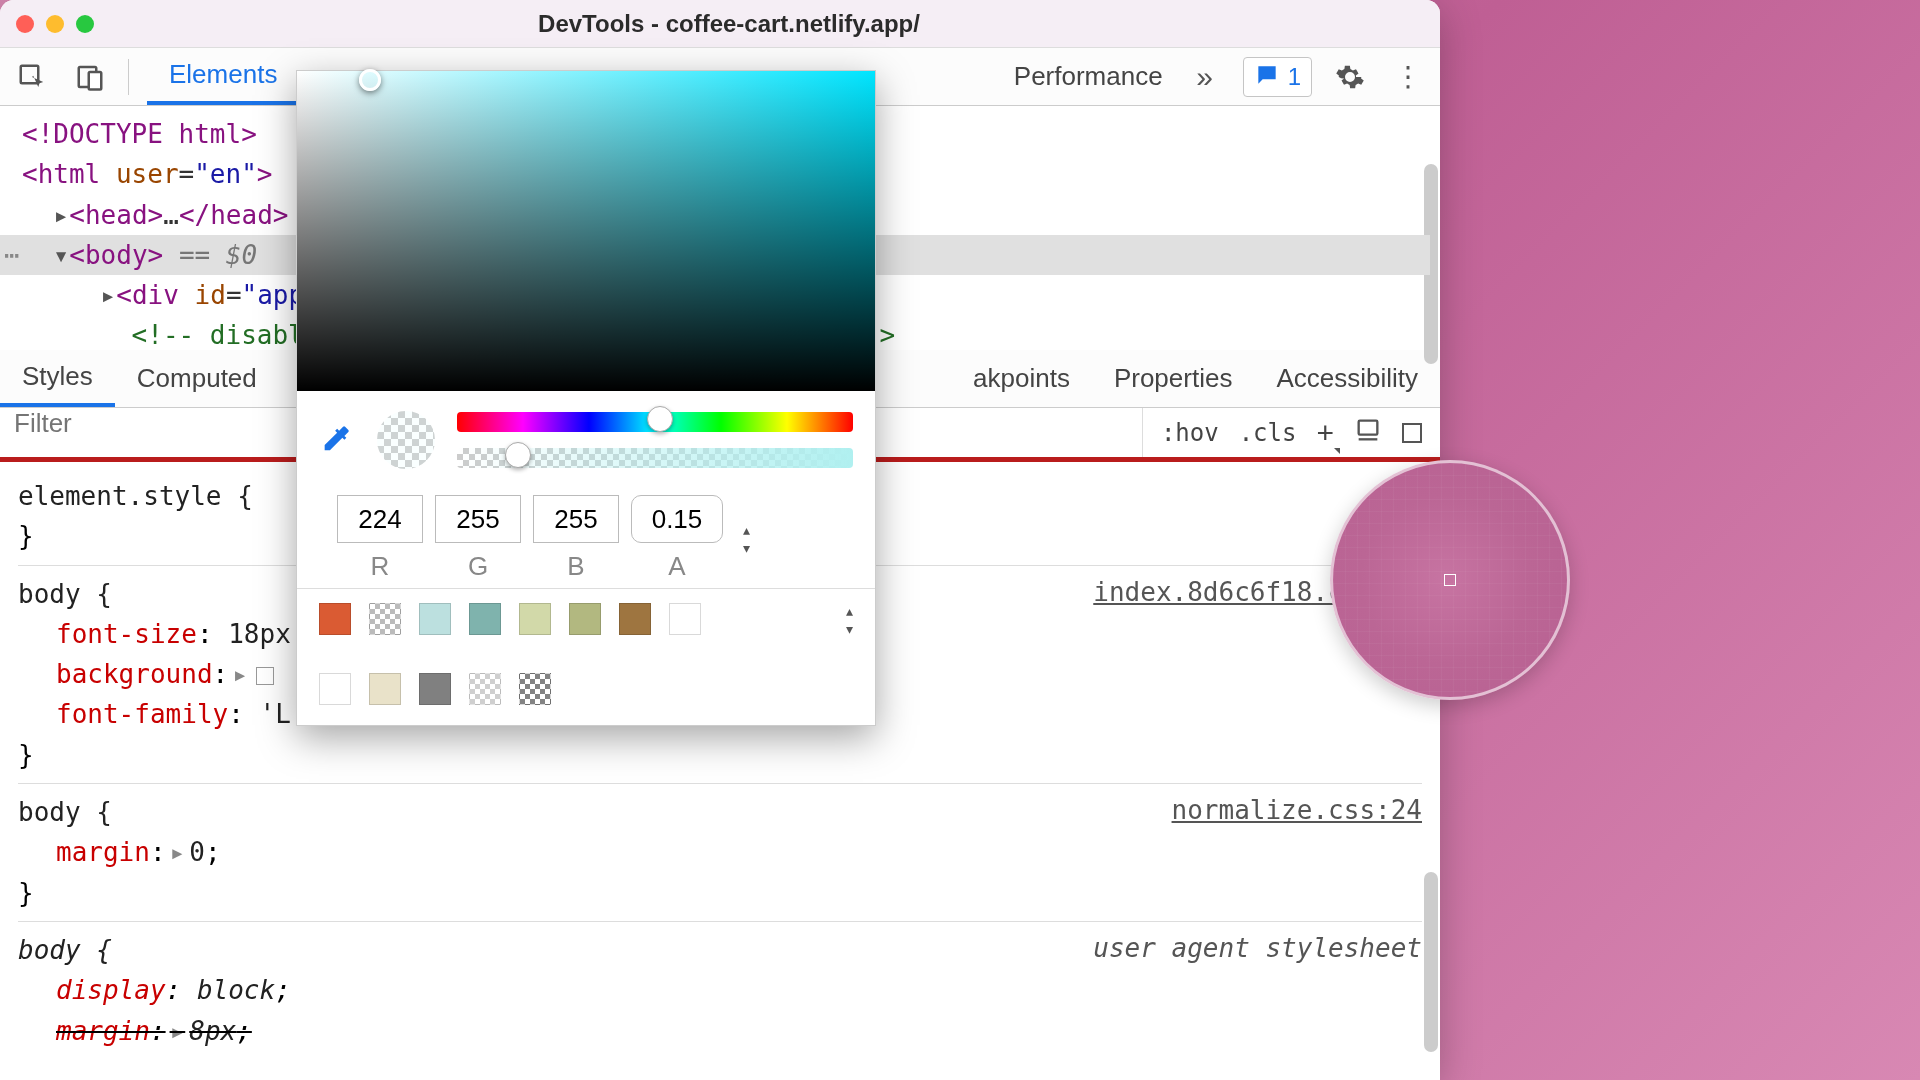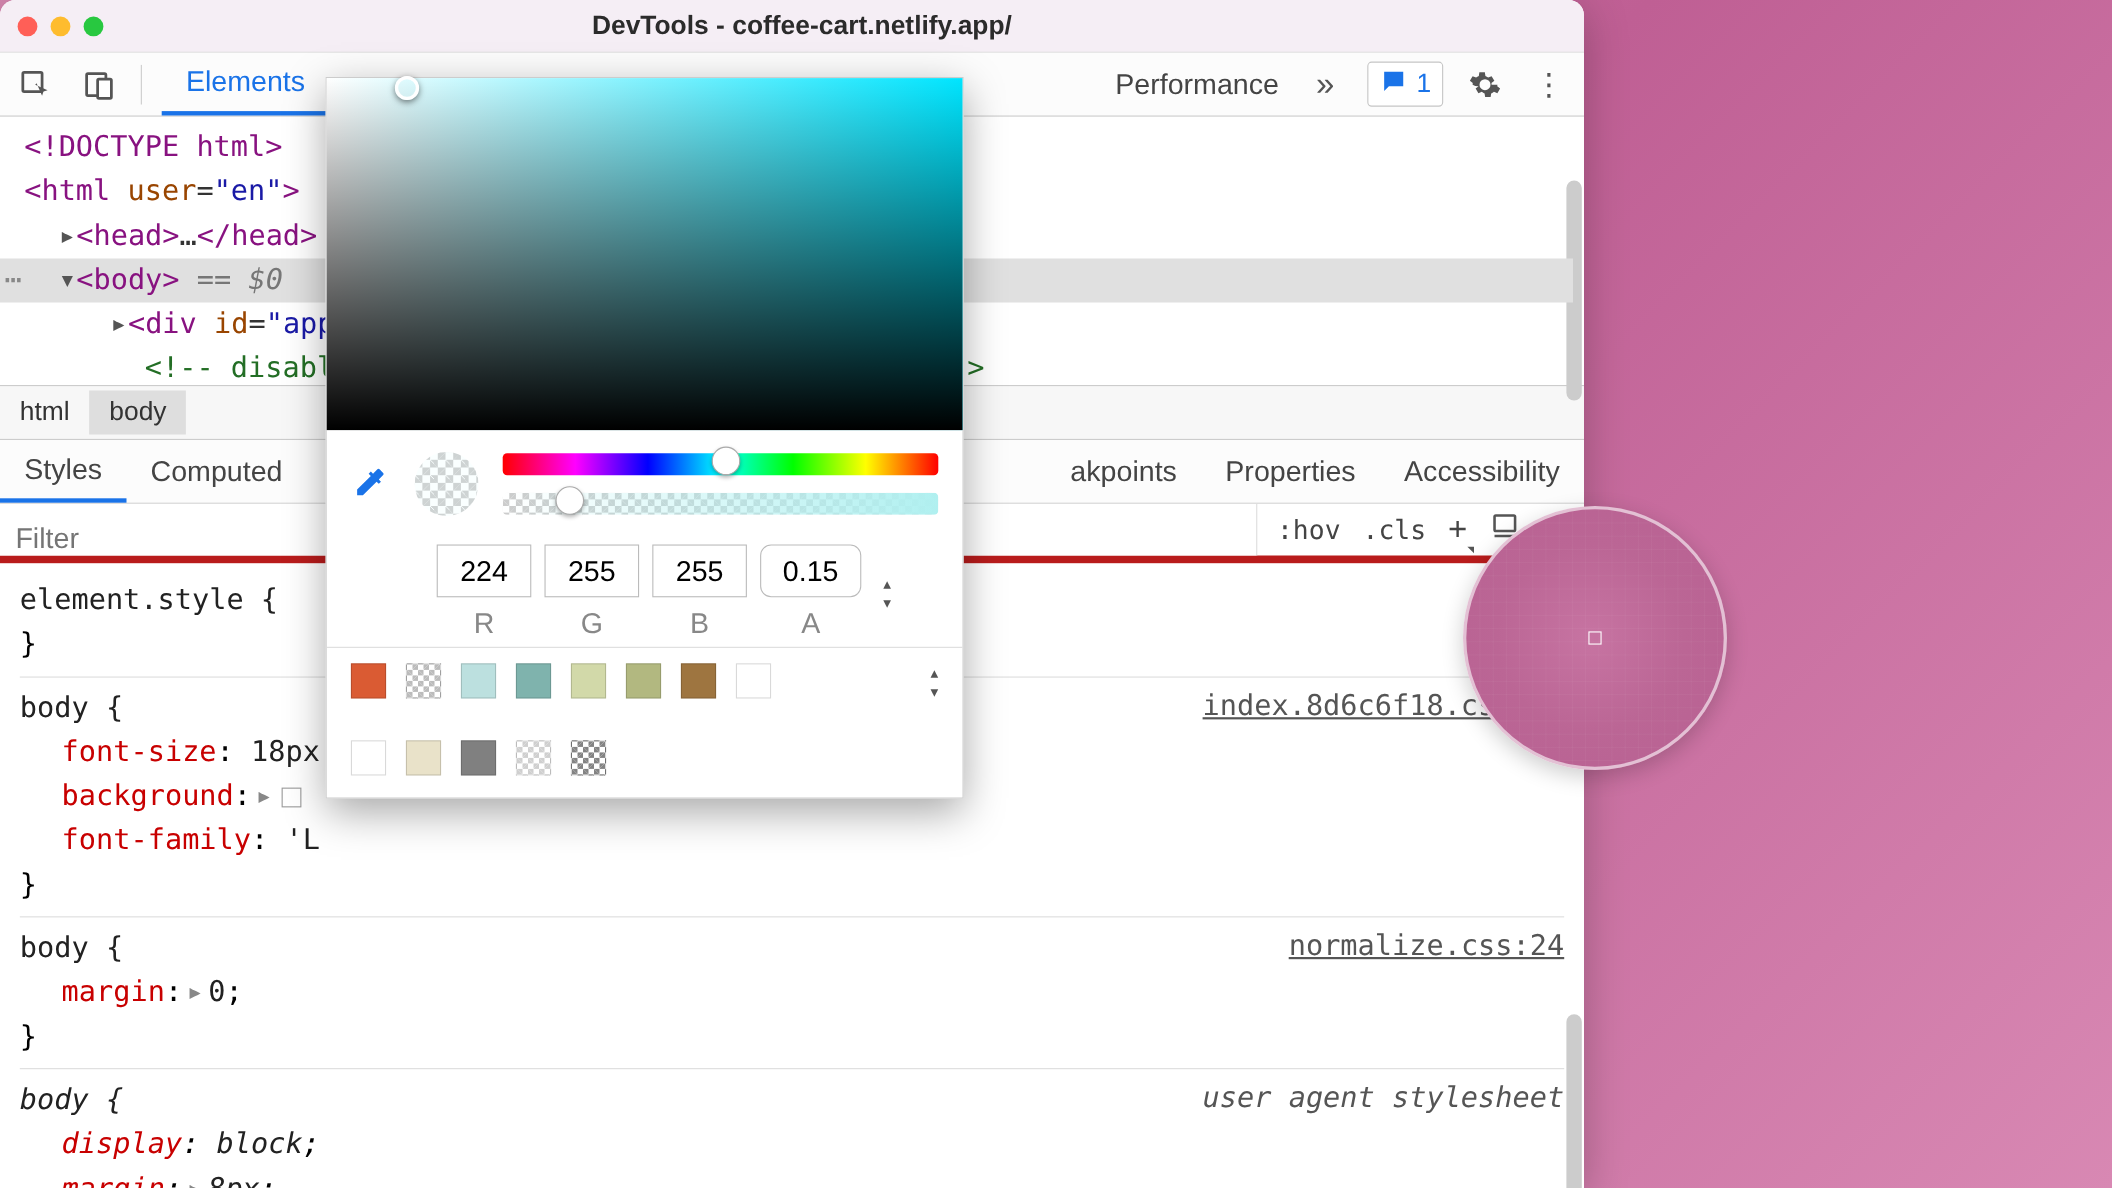--- a/index.html
+++ b/index.html
@@ -36,21 +36,21 @@
 .dom-tree .comment { color: #236e25; }
 
 .breadcrumb { border-top: 1px solid #ccc; border-bottom: 1px solid #ccc; height:50px; display:flex; align-items:center; background:#f7f7f7; }
 .crumb { padding: 6px 18px; font-size: 24px; color: #333; cursor: pointer; }
 .crumb.active { background: #dedede; }
 
 .subtabs { display: flex; align-items: center; border-bottom: 1px solid #ccc; height: 58px; background: #fcfcfc; }
 .subtab { padding: 0 22px; height: 100%; display: flex; align-items: center; font-size: 26px; color: #444; cursor: pointer; text-align: right; }
 .subtab.active { border-bottom: 4px solid #1a73e8; }
 
-.filter-bar { display: flex; align-items: flex-end; border-bottom: 7px solid #b91c1c; height: 54px; background: #fff; }
+.filter-bar { display: flex; align-items: flex-start; border-bottom: 5px solid #b91c1c; height: 54px; background: #fff; }
 .filter-input { flex: 1; border: none; font-size: 26px; padding: 0 14px; color: #888; outline: none; }
 .styles-actions { display: flex; align-items: center; gap: 20px; padding: 0 18px; height: 100%; border-left: 1px solid #ddd; font-size: 24px; color: #444; }
 .styles-actions .hov, .styles-actions .cls { font-family: Menlo, monospace; cursor: pointer; }
 .styles-actions .plus { font-size: 30px; cursor: pointer; position:relative; }
 .styles-actions .plus::after { content:''; position:absolute; right:-6px; bottom:-4px; border-left:6px solid transparent; border-top:6px solid #555;}
 .styles-actions .paint-icon { cursor:pointer; }
 
 .styles-body { font-family: Menlo, Consolas, monospace; font-size: 26px; padding: 6px 18px; line-height: 1.55; overflow: hidden; }
 .rule { border-bottom: 1px solid #ddd; padding: 8px 0; position: relative; }
 .selector { color: #222; }
@@ -73,21 +73,21 @@
 
 .picker-controls { padding: 20px 22px; display: flex; align-items: center; gap: 22px; }
 .eyedropper { width: 36px; height: 36px; color: #1a73e8; cursor: pointer; }
 .preview-swatch { width: 58px; height: 58px; border-radius: 50%; background-image: linear-gradient(45deg,#ccc 25%,transparent 25%),linear-gradient(-45deg,#ccc 25%,transparent 25%),linear-gradient(45deg,transparent 75%,#ccc 75%),linear-gradient(-45deg,transparent 75%,#ccc 75%); background-size:14px 14px; background-position:0 0,0 7px,7px -7px,-7px 0; position: relative; }
 .preview-swatch::after { content:''; position:absolute; inset:0; border-radius:50%; background: rgba(224,255,255,0.15); }
 .sliders { flex: 1; display: flex; flex-direction: column; gap: 16px; }
 .hue-slider { height: 20px; border-radius: 4px; background: linear-gradient(to right, red, magenta, blue, cyan, lime, yellow, red); position: relative; }
 .alpha-slider { height: 20px; border-radius: 4px; position: relative; background-image: linear-gradient(to right, transparent, #b0f0f0), linear-gradient(45deg,#ccc 25%,transparent 25%),linear-gradient(-45deg,#ccc 25%,transparent 25%),linear-gradient(45deg,transparent 75%,#ccc 75%),linear-gradient(-45deg,transparent 75%,#ccc 75%); background-size:100% 100%,12px 12px,12px 12px,12px 12px,12px 12px; background-position:0 0,0 0,0 6px,6px -6px,-6px 0; }
 .slider-handle { position:absolute; top:-6px; width:26px; height:26px; border-radius:50%; background:#fff; border:1px solid #aaa; box-shadow:0 2px 4px rgba(0,0,0,0.3); }
 
-.rgba-row { display: flex; gap: 12px; padding: 6px 22px 6px 100px; align-items: center; }
+.rgba-row { display: flex; gap: 12px; padding: 6px 22px 6px 40px; align-items: center; }
 .rgba-col { display:flex; flex-direction:column; align-items:center; gap:8px; }
 .rgba-input { width: 86px; height: 48px; border: 1px solid #bbb; text-align: center; font-size: 26px; font-family: inherit; }
 .rgba-input.alpha { width: 92px; border-radius: 10px; }
 .rgba-label { color: #888; font-size: 26px; }
 .mode-toggle { display:flex; flex-direction:column; gap:2px; margin-left:8px; font-size:14px; color:#555; cursor:pointer; }
 
 .palette { border-top: 1px solid #ddd; padding: 14px 22px 20px; display: flex; flex-wrap: wrap; gap: 18px; align-items: flex-start; }
 .swatch { width: 32px; height: 32px; border: 1px solid rgba(0,0,0,0.15); cursor: pointer; }
 .swatch.checker { background-image: linear-gradient(45deg,#bbb 25%,transparent 25%),linear-gradient(-45deg,#bbb 25%,transparent 25%),linear-gradient(45deg,transparent 75%,#bbb 75%),linear-gradient(-45deg,transparent 75%,#bbb 75%); background-size:10px 10px; background-position:0 0,0 5px,5px -5px,-5px 0; }
 .palette-toggle { margin-left:auto; display:flex; flex-direction:column; gap:2px; font-size:14px; color:#555; cursor:pointer; }
@@ -152,24 +152,20 @@
     <div class="dom-tree">
       <div class="line doctype"><span class="tag">&lt;!DOCTYPE html&gt;</span></div>
       <div class="line"><span class="tag">&lt;html</span> <span class="attr-name">user</span>=<span class="attr-value">"en"</span><span class="tag">&gt;</span></div>
       <div class="line">  <span class="tri">▸</span><span class="tag">&lt;head&gt;</span>…<span class="tag">&lt;/head&gt;</span></div>
       <div class="line selected-row"><span class="dots">⋯</span>  <span class="tri">▾</span><span class="tag">&lt;body&gt;</span><span class="eq0"> == $0</span></div>
       <div class="line">     <span class="tri">▸</span><span class="tag">&lt;div</span> <span class="attr-name">id</span>=<span class="attr-value">"app"</span></div>
       <div class="line">       <span class="comment">&lt;!-- disable</span><span style="margin-left:560px" class="comment">&gt;</span></div>
     </div>
   </div>
 
-  <div class="breadcrumb">
-    <div class="crumb">html</div>
-    <div class="crumb active">body</div>
-  </div>
 
   <div class="subtabs">
     <div class="subtab active">Styles</div>
     <div class="subtab">Computed</div>
     <div style="flex:1"></div>
     <div class="subtab">akpoints</div>
     <div class="subtab">Properties</div>
     <div class="subtab">Accessibility</div>
   </div>
 

